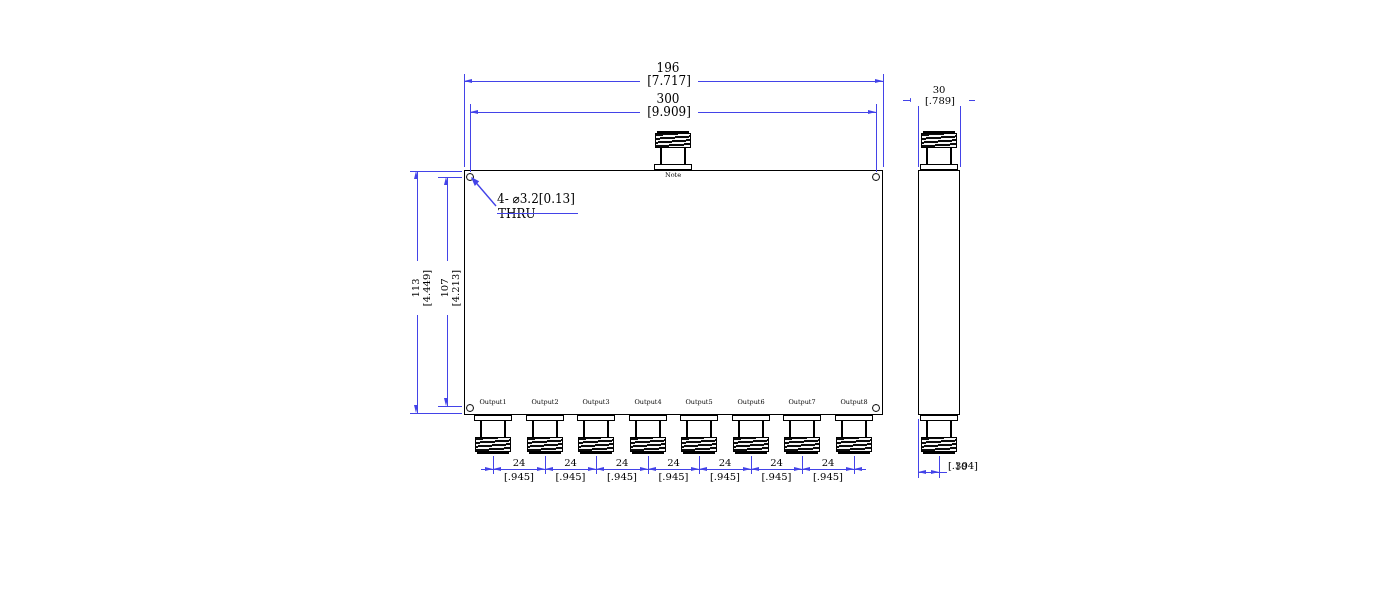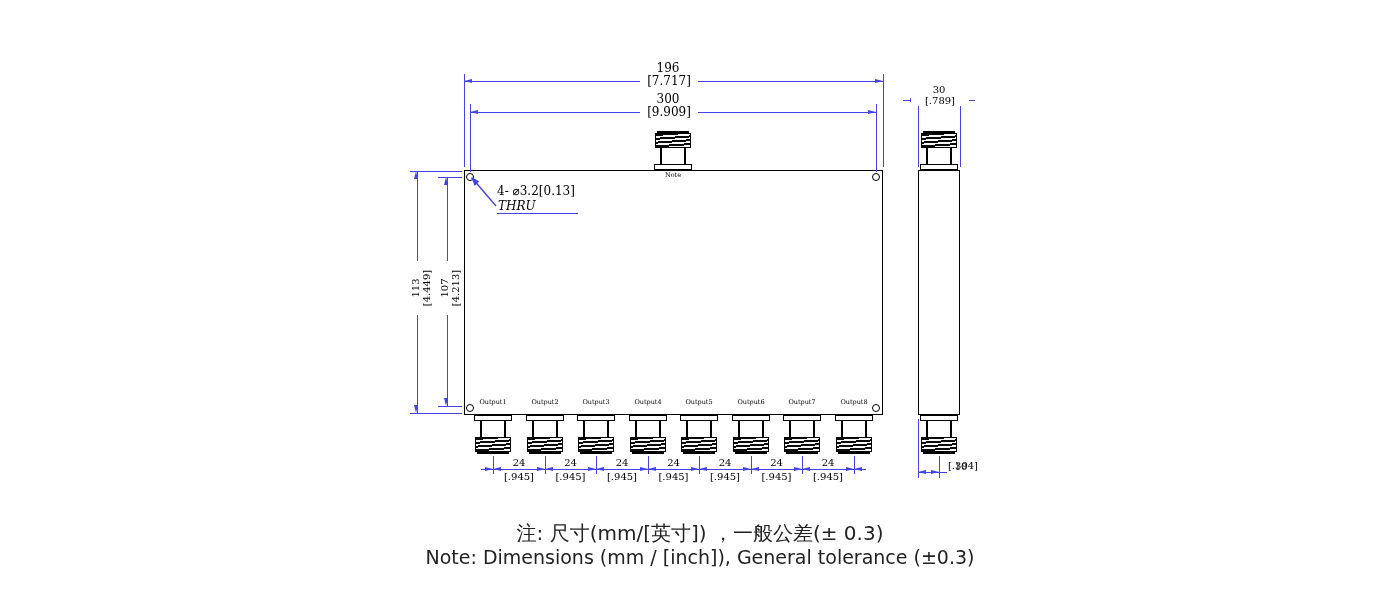--- a/index.html
+++ b/index.html
@@ -5,21 +5,21 @@
   html,body{margin:0;padding:0;background:#fff;}
   #canvas{position:relative;width:1400px;height:600px;background:#fff;overflow:hidden;
           font-family:"DejaVu Serif",serif;}
   .bl{position:absolute;background:#4343e8;}
   .outline{position:absolute;border:1.5px solid #000;background:#fff;box-sizing:border-box;}
   .hole{position:absolute;width:6px;height:6px;border:1px solid #000;border-radius:50%;background:#fff;}
   .dtxt{position:absolute;color:#000;font-size:12px;line-height:1.1;text-align:center;white-space:nowrap;}
   .bg{background:#fff;padding:0 1px;}
   .small{font-size:10px;}
   .tiny{font-size:6.5px;}
-  .left{text-align:left;}
+  .left{text-align:left;margin-top:8px;}
   .arr{position:absolute;width:0;height:0;}
   .arr-l{border-top:2.5px solid transparent;border-bottom:2.5px solid transparent;border-right:8px solid #4343e8;}
   .arr-r{border-top:2.5px solid transparent;border-bottom:2.5px solid transparent;border-left:8px solid #4343e8;}
   .arr-u{border-left:2.5px solid transparent;border-right:2.5px solid transparent;border-bottom:8px solid #4343e8;}
   .arr-d{border-left:2.5px solid transparent;border-right:2.5px solid transparent;border-top:8px solid #4343e8;}
   .conn{position:absolute;width:38px;height:39px;}
   .conn>div{position:absolute;box-sizing:content-box;}
   .nut{left:1px;width:34px;height:13px;border:1px solid #000;
        background:repeating-linear-gradient(176deg,#0b0b0b 0 2px,#f7f7f7 2px 3.8px);}
   .stems{left:6px;width:22px;height:16px;border-left:2px solid #000;border-right:2px solid #000;}
@@ -115,21 +115,21 @@
   <div class="arr arr-l" style="left:918px;top:470px;"></div>
   <div class="arr arr-r" style="left:931px;top:470px;"></div>
   <div class="dtxt small" style="left:946px;top:461px;width:30px;text-align:center;">10</div>
   <div class="dtxt small" style="left:941px;top:460px;width:44px;">[.394]</div>
 
   <svg style="position:absolute;left:458px;top:168px;" width="50" height="45">
     <line x1="14" y1="10" x2="38" y2="38" stroke="#4343e8" stroke-width="1.4"></line>
     <polygon points="13,9 21.2,13.3 16.8,17.9" fill="#4343e8"></polygon>
   </svg>
   <div class="dtxt left" style="left:497px;top:185px;">4- ⌀3.2[0.13]</div>
-  <div class="dtxt left" style="left:498px;top:200px;font-style:italic;">THRU</div>
+  <div class="dtxt left" style="left:498px;top:200px;">THRU</div>
   <div class="bl" style="left:497px;top:213px;width:81px;height:1px;"></div>
 
   <div class="bl" style="left:481px;top:469px;width:385px;height:1px;"></div>
   <div id="outputs-layer">
       <div class="conn conn-down" style="left: 474px; top: 415px;">
         <div class="flange"></div>
         <div class="stems"></div>
         <div class="nut"></div>
         <div class="cap"></div>
       </div>
@@ -216,15 +216,13 @@
         <div class="stems"></div>
         <div class="nut"></div>
         <div class="cap"></div>
       </div>
       <div class="dtxt tiny" style="left: 834px; top: 399px; width: 40px;">Output8</div>
       <div class="bl" style="left: 854px; top: 456px; width: 1px; height: 18px;"></div>
       <div class="arr arr-r" style="left: 846px; top: 467px;"></div>
       <div class="arr arr-l" style="left: 854px; top: 467px;"></div>
     </div>
 
-  <div class="note" style="top:520px;font-size:20px;">注: 尺寸(mm/[英寸]) ，一般公差(± 0.3)</div>
-  <div class="note" style="top:546px;font-size:19px;">Note: Dimensions (mm / [inch]), General tolerance (±0.3)</div>
 </div>
 
 </body></html>

